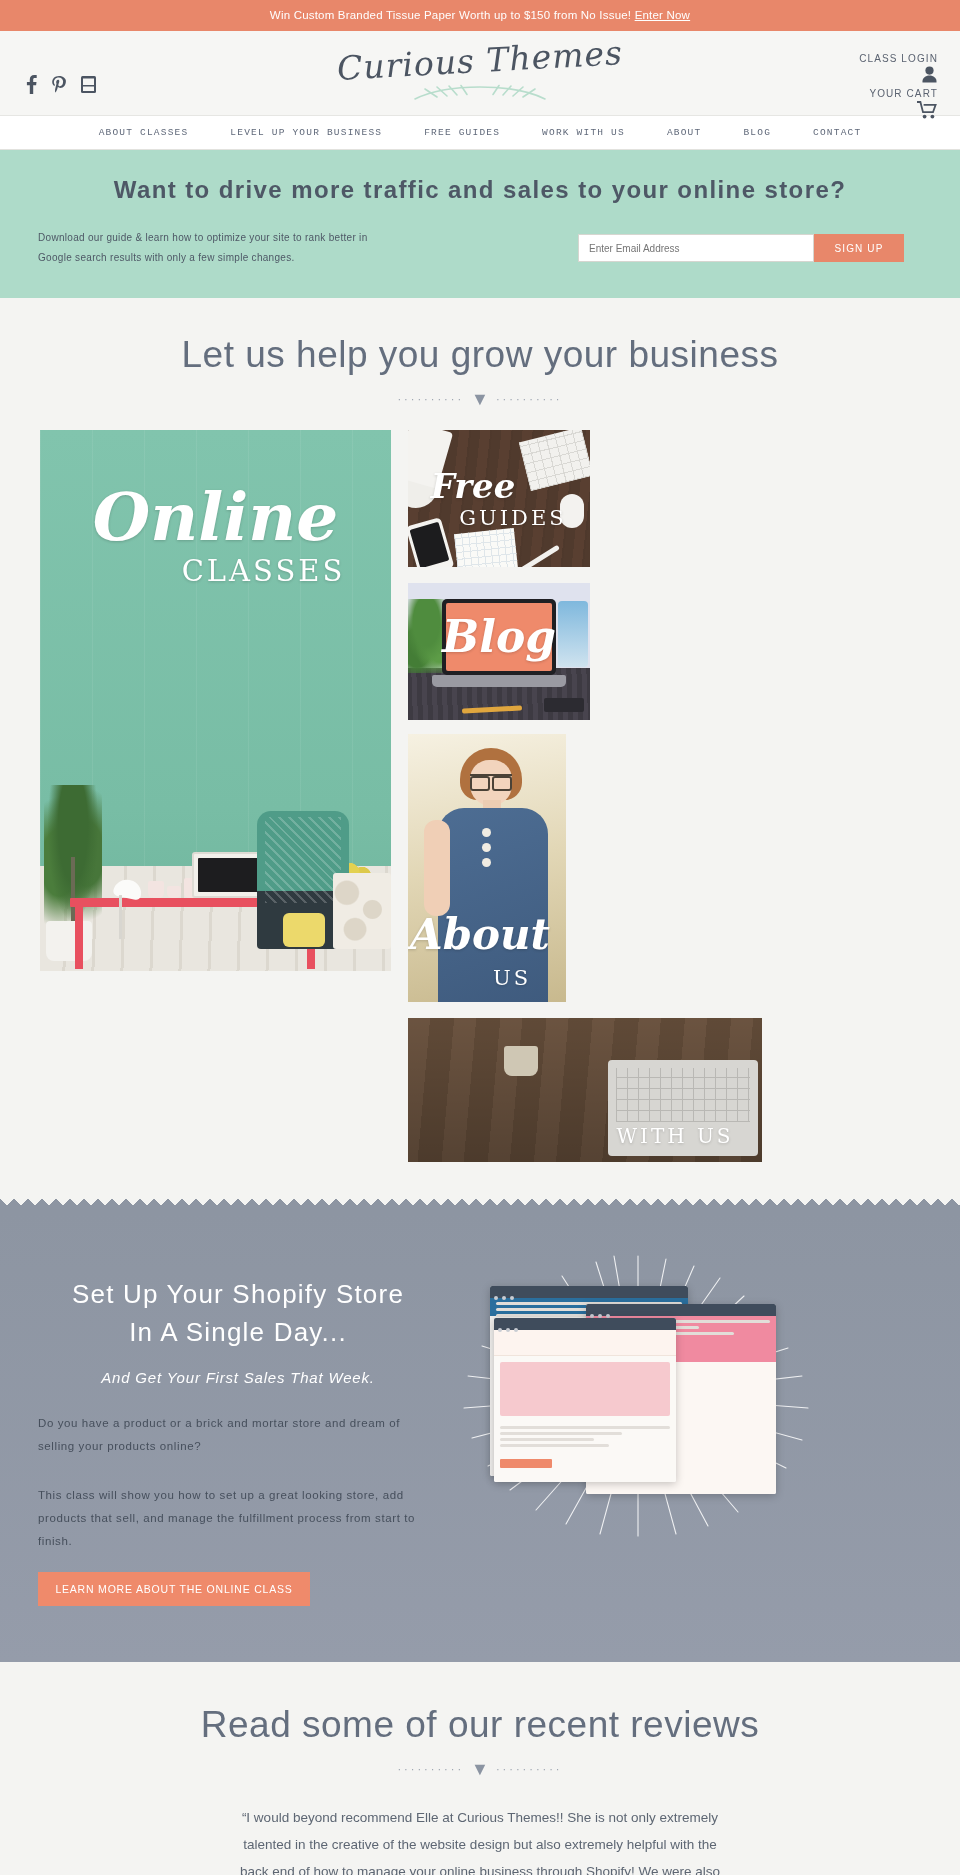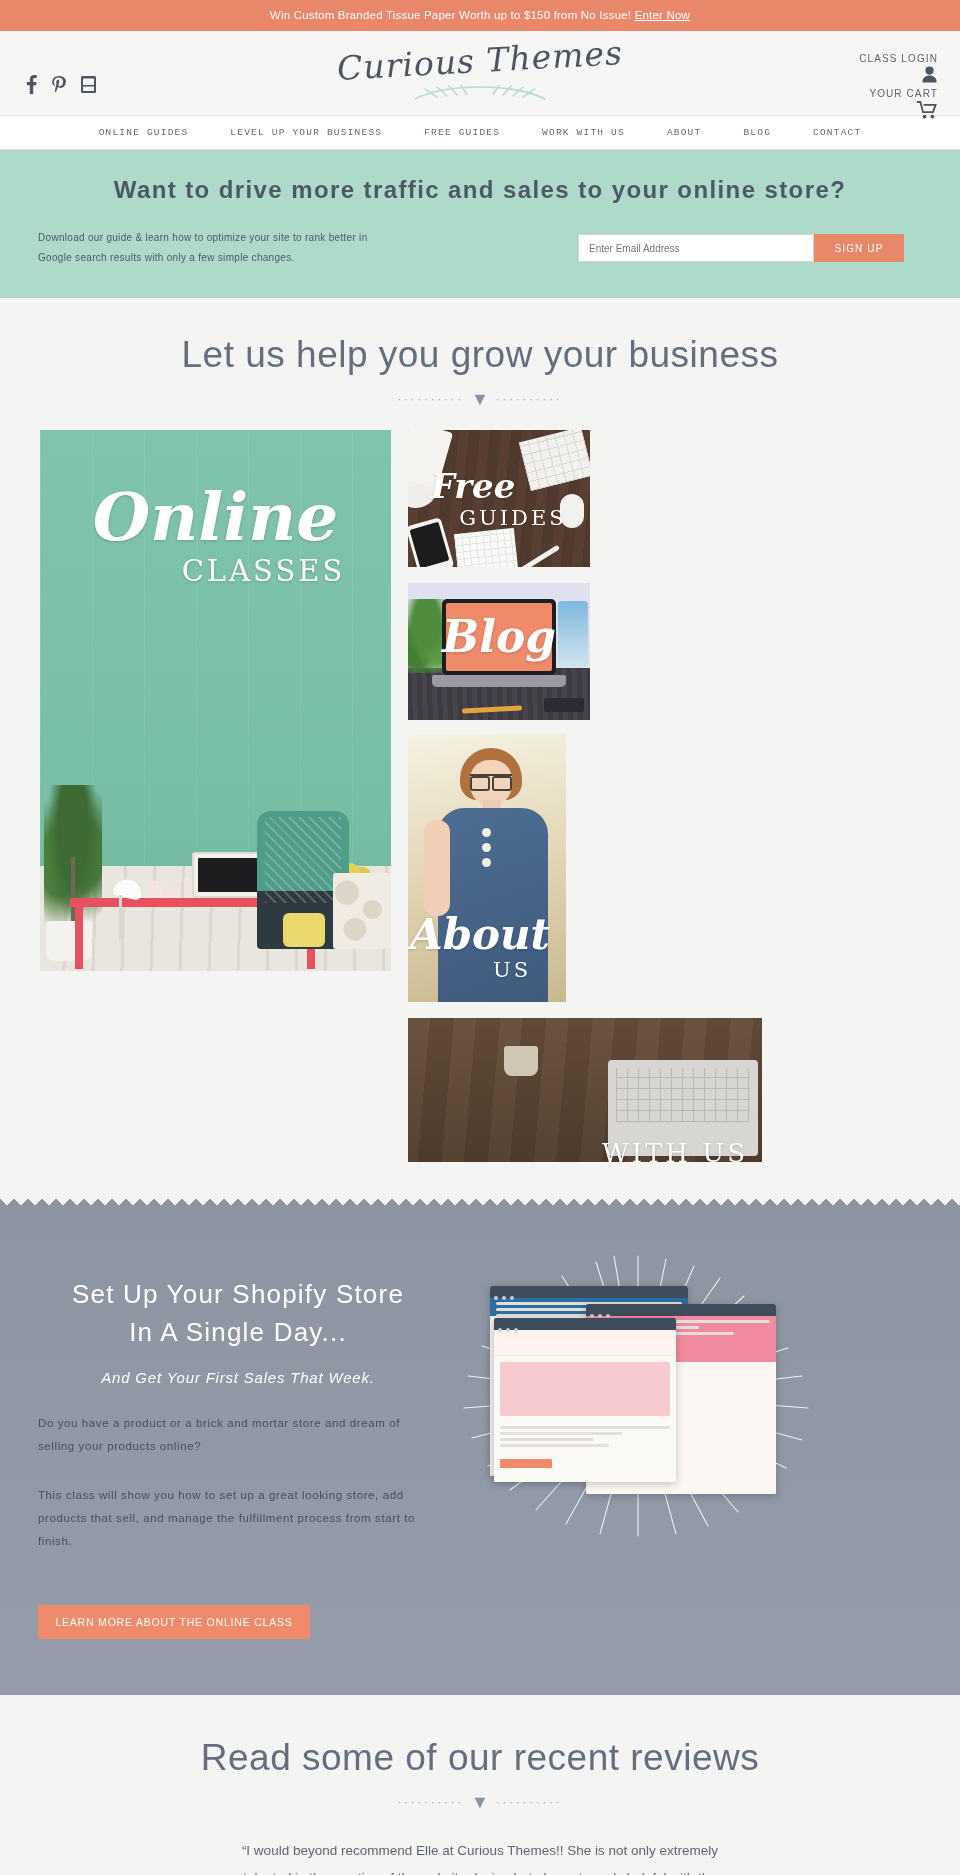--- a/index.html
+++ b/index.html
@@ -310,21 +310,21 @@
   .ab-face{position:absolute;left:62px;top:26px;width:42px;height:46px;background:#f2d4bd;border-radius:20px 20px 22px 22px;}
   .ab-glass{position:absolute;left:62px;top:40px;width:42px;height:11px;
             border-top:2px solid #4b4237;}
   .ab-glass:before,.ab-glass:after{content:"";position:absolute;top:0;width:16px;height:11px;border:2px solid #4b4237;border-radius:3px;}
   .ab-glass:before{left:0}.ab-glass:after{right:0}
   .ab-neck{position:absolute;left:75px;top:66px;width:18px;height:14px;background:#eccdb3;}
   .ab-dress{position:absolute;left:30px;top:74px;width:110px;height:194px;background:linear-gradient(160deg,#4d6d93,#3f5b7e);border-radius:26px 26px 0 0;}
   .ab-arm{position:absolute;left:16px;top:86px;width:26px;height:96px;background:#f0cfb6;border-radius:12px;}
   .ab-btn{position:absolute;left:74px;top:94px;width:9px;height:9px;background:#f0ece2;border-radius:50%;box-shadow:0 15px 0 #f0ece2, 0 30px 0 #f0ece2;}
   .t-about .lbl-script { top: 176px; font-size: 42px; padding-right: 14px; }
-  .t-about .lbl-caps { top: 224px; font-size: 21px; padding-left: 50px; }
+  .t-about .lbl-caps { top: 232px; font-size: 21px; padding-left: 50px; }
 
   
   .t-blog { width: 182px; height: 137px; background: #cfd4e2; }
   .bl-bg{position:absolute;inset:0;background:linear-gradient(180deg,#dfe2ee 0 62%,#3d3a42 62% 100%);}
   .bl-desk{position:absolute;left:0;right:0;bottom:0;height:52px;background:repeating-linear-gradient(88deg,#3d3a42 0 5px,#48444e 5px 10px);}
   .bl-plant{position:absolute;left:0;top:16px;width:46px;height:74px;
     background:radial-gradient(ellipse at 40% 30%,#4f8c3e 0 34%,rgba(0,0,0,0) 58%),
                radial-gradient(ellipse at 70% 60%,#5d9c47 0 30%,rgba(0,0,0,0) 55%),
                radial-gradient(ellipse at 20% 66%,#447d36 0 28%,rgba(0,0,0,0) 52%);}
   .bl-water{position:absolute;right:2px;top:18px;width:30px;height:66px;background:linear-gradient(#7fb8dd,#cfe3ef);border-radius:4px;}
@@ -342,21 +342,21 @@
     linear-gradient(180deg, rgba(0,0,0,.12), rgba(0,0,0,.30)),
     repeating-linear-gradient(95deg,#7a5f49 0 22px,#6d543f 22px 46px),
     radial-gradient(ellipse at 20% 18%, #c09a4f 0 26%, rgba(0,0,0,0) 60%),
     #6b5240;}
   .wk-lap{position:absolute;right:4px;top:42px;width:150px;height:96px;background:#d7d6d2;border-radius:4px;}
   .wk-lap:after{content:"";position:absolute;left:8px;top:8px;right:8px;height:54px;
     background:repeating-linear-gradient(90deg,#b9b8b4 0 1px,rgba(0,0,0,0) 1px 11px),
                repeating-linear-gradient(0deg,#b9b8b4 0 1px,rgba(0,0,0,0) 1px 11px);}
   .wk-cup{position:absolute;left:96px;top:28px;width:34px;height:30px;background:#cfc7b4;border-radius:3px 3px 8px 8px;}
   .t-work .lbl-script { top: 44px; font-size: 56px; padding-right: 86px; }
-  .t-work .lbl-caps { top: 120px; font-size: 26px; padding-left: 180px; }
+  .t-work .lbl-caps { top: 106px; font-size: 20px; padding-left: 180px; }
 
   
   .zig {
     height: 14px;
     background: #8d95a2;
   }
   .zig-inner {
     height: 14px;
     background:
       linear-gradient(-45deg, #8d95a2 50%, transparent 50%) 0 0 / 14px 14px repeat-x,
@@ -390,21 +390,21 @@
   }
   .promo-p {
     font-size: 11.5px;
     color: #464f5c;
     line-height: 2.0;
     letter-spacing: .6px;
     margin-top: 26px;
   }
   .promo-btn {
     display: block;
-    margin-top: 52px;
+    margin-top: 19px;
     width: 272px;
     height: 34px;
     line-height: 34px;
     background: #ef8a6b;
     color: #ffffff;
     text-align: center;
     font-size: 10.5px;
     letter-spacing: .8px;
     border: none;
     cursor: pointer;
@@ -521,21 +521,21 @@
             <circle cx="7.6" cy="15.6" r="1.9"></circle>
             <circle cx="15.4" cy="15.6" r="1.9"></circle>
           </svg>
       </div>
     </div>
   </div>
 </div>
 
 <div class="navbar">
   <div class="nav-inner">
-    <div class="nav-item">ONLINE GUIDES</div>
+    <div class="nav-item">ABOUT CLASSES</div>
     <div class="nav-item">LEVEL UP YOUR BUSINESS</div>
     <div class="nav-item">FREE GUIDES</div>
     <div class="nav-item">WORK WITH US</div>
     <div class="nav-item">ABOUT</div>
     <div class="nav-item">BLOG</div>
     <div class="nav-item">CONTACT</div>
   </div>
 </div>
 
 <div class="optin">

